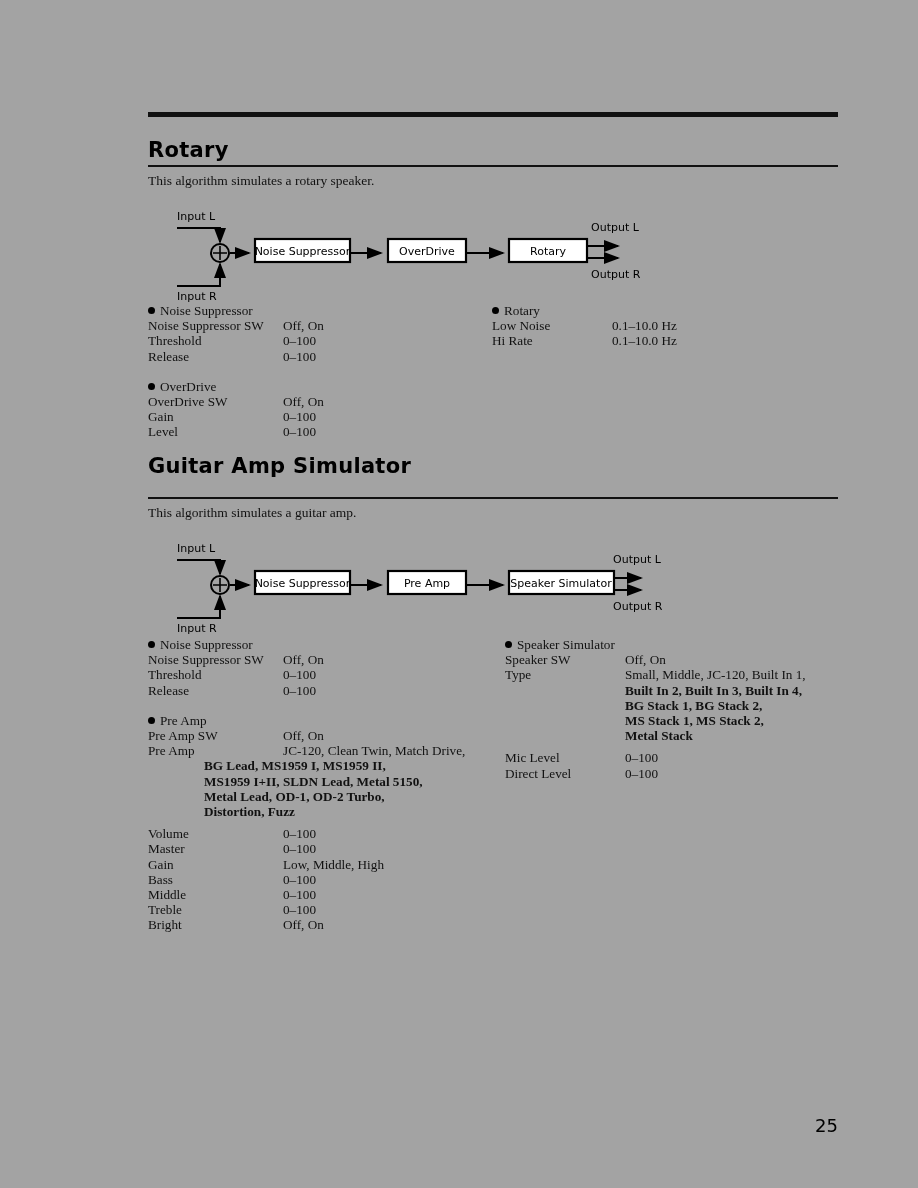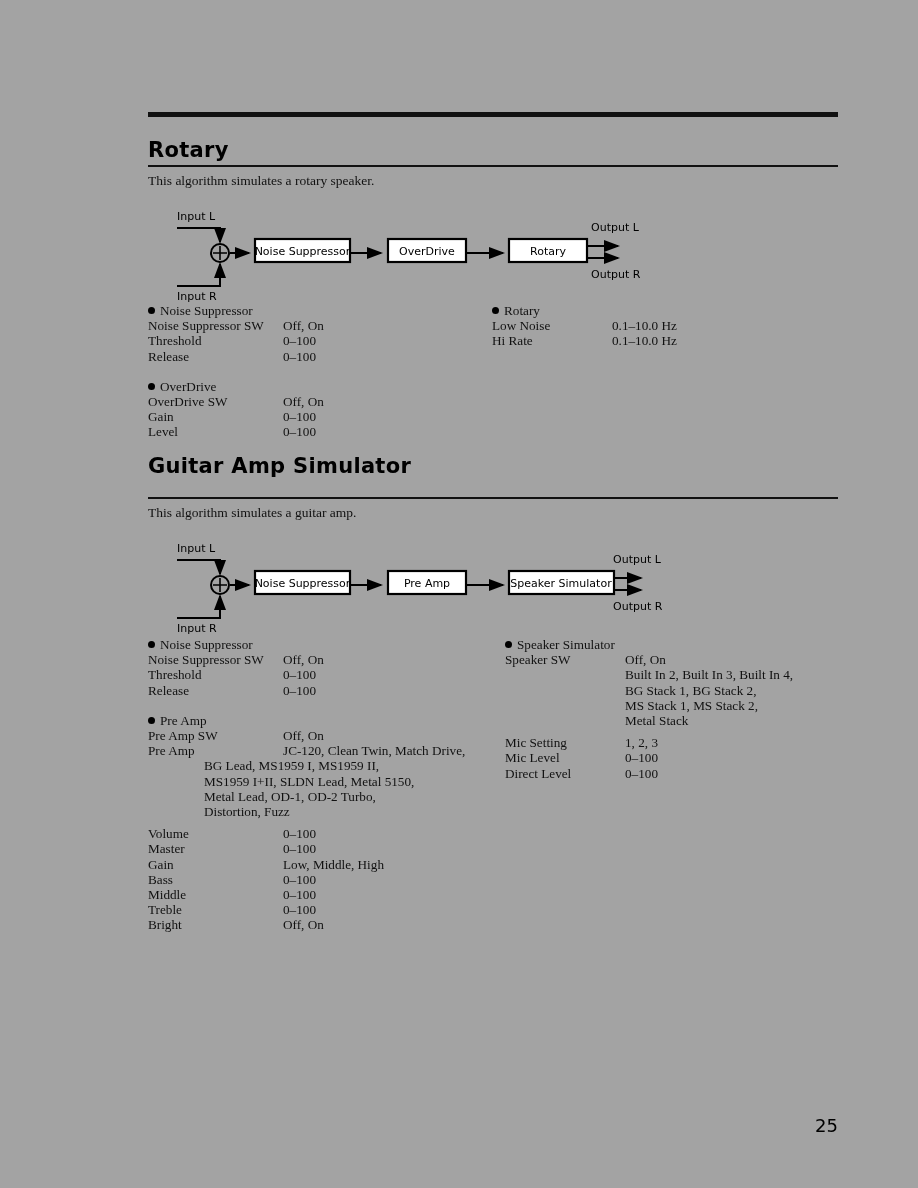--- a/index.html
+++ b/index.html
@@ -94,20 +94,21 @@
     white-space: nowrap;
   }
   .prow .plabel {
     flex: 0 0 auto;
   }
   .prow .pval {
     flex: 0 0 auto;
   }
   .cont-val {
     white-space: nowrap;
+    font-weight: bold;
   }
   .gap {
     height: 15px;
   }
 
   
   .col-left .plabel { width: 135px; }
   .col-left .cont-val { margin-left: 56px; }
   
   .col-right .plabel { width: 120px; }
@@ -345,32 +346,32 @@
 
   <div class="param-block col-right" style="left:505px; top:637px; width:350px;">
 
     <div class="grp-head">
       <span class="dot"></span><span class="gname">Speaker Simulator</span>
     </div>
     <div class="prow">
       <span class="plabel">Speaker SW</span>
       <span class="pval">Off, On</span>
     </div>
+    <div class="prow">
+      <span class="plabel">Type</span>
+      <span class="pval">Small, Middle, JC-120, Built In 1,</span>
+    </div>
     <div class="cont-val">Built In 2, Built In 3, Built In 4,</div>
     <div class="cont-val">BG Stack 1, BG Stack 2,</div>
     <div class="cont-val">MS Stack 1, MS Stack 2,</div>
     <div class="cont-val">Metal Stack</div>
 
     <div style="height:7px;"></div>
 
     <div class="prow">
-      <span class="plabel">Mic Setting</span>
-      <span class="pval">1, 2, 3</span>
-    </div>
-    <div class="prow">
       <span class="plabel">Mic Level</span>
       <span class="pval">0–100</span>
     </div>
     <div class="prow">
       <span class="plabel">Direct Level</span>
       <span class="pval">0–100</span>
     </div>
   </div>
 
   <div class="page-number">25</div>

